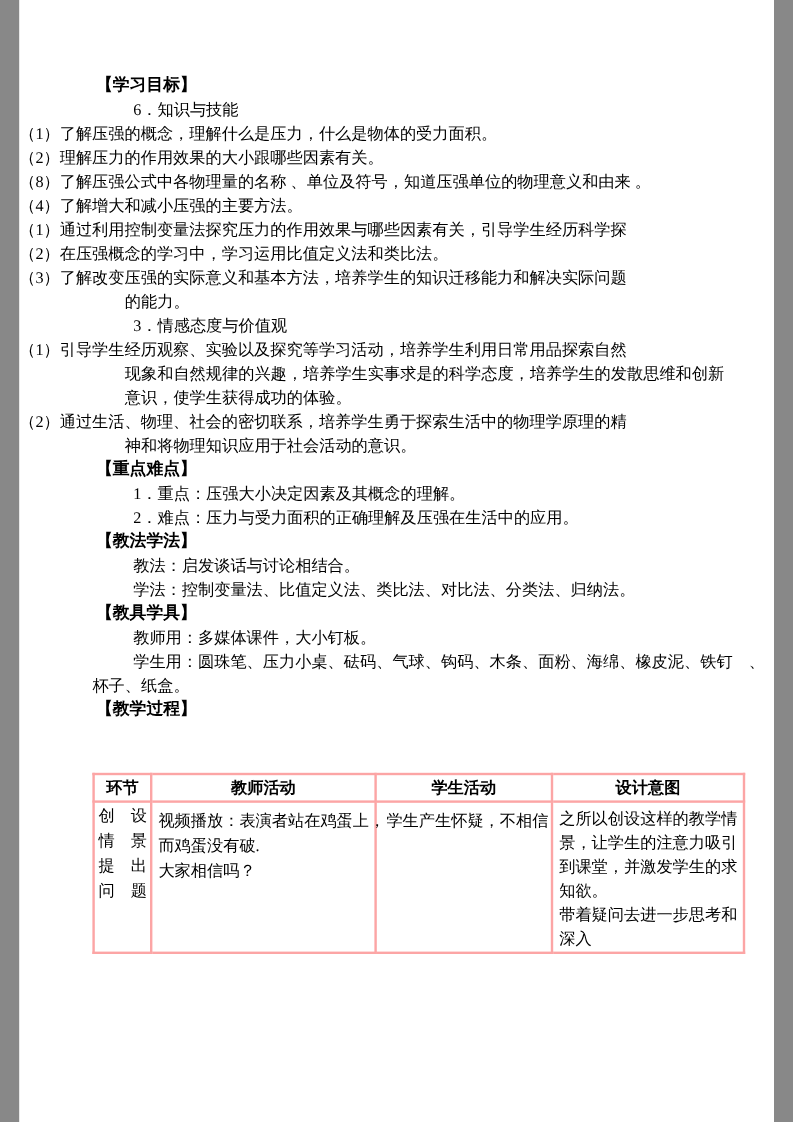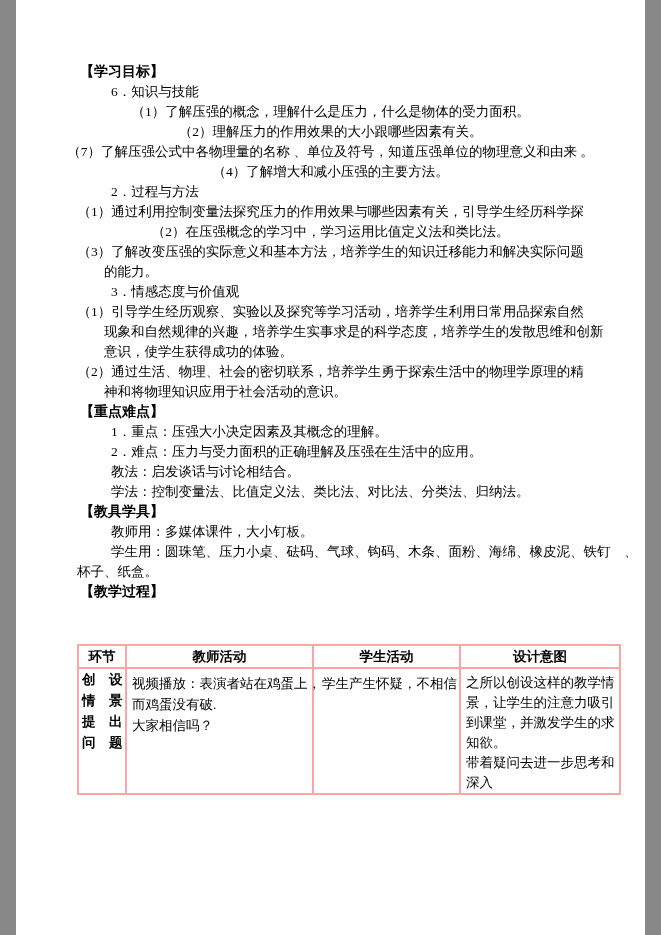--- a/index.html
+++ b/index.html
@@ -15,21 +15,21 @@
   }
   .doc{
     position:absolute;left:0;top:62px;right:0;
   }
   .doc .tline{
     line-height:20px;
     white-space:pre;
   }
   .ln-header{margin-left:64px;font-weight:bold;font-size:14px;}
   .ln-item{margin-left:95px;}
-  .ln-paren{text-align:center;}
+  .ln-paren{}
   .ln-cont{margin-left:88px;}
   .ln-cont0{margin-left:61px;}
 
   table.process{
     position:absolute;
     left:61px;top:644px;
     width:542px;
     border-collapse:collapse;
     table-layout:fixed;
     border:2px solid #000;
@@ -45,53 +45,52 @@
     font-weight:bold;
     text-align:center;
     vertical-align:middle;
     font-size:13.5px;
   }
   td.stage-cell{vertical-align:middle;}
   td.stage-cell .tline{
     line-height:21px;
     text-align:left;
     white-space:pre;
-    font-weight:bold;
   }
   td.body-cell{vertical-align:top;height:114px;}
   td.body-cell .cellpad{padding:4px 4px 0 5px;}
   td.body-cell .tline{line-height:21px;white-space:pre;}
   td.intent-cell .tline{line-height:20px;}
 </style>
 </head>
 <body>
 
 <div class="page">
 
   <div class="doc">
       <div class="tline ln-header">【学习目标】</div>
       <div class="tline ln-item">6．知识与技能</div>
       <div class="tline ln-paren">（1）了解压强的概念，理解什么是压力，什么是物体的受力面积。</div>
       <div class="tline ln-paren">（2）理解压力的作用效果的大小跟哪些因素有关。</div>
-      <div class="tline ln-paren">（7）了解压强公式中各物理量的名称 、单位及符号，知道压强单位的物理意义和由来 。</div>
+      <div class="tline ln-paren">（8）了解压强公式中各物理量的名称 、单位及符号，知道压强单位的物理意义和由来 。</div>
       <div class="tline ln-paren">（4）了解增大和减小压强的主要方法。</div>
-      <div class="tline ln-item">2．过程与方法</div>
       <div class="tline ln-paren">（1）通过利用控制变量法探究压力的作用效果与哪些因素有关，引导学生经历科学探</div>
       <div class="tline ln-paren">（2）在压强概念的学习中，学习运用比值定义法和类比法。</div>
       <div class="tline ln-paren">（3）了解改变压强的实际意义和基本方法，培养学生的知识迁移能力和解决实际问题</div>
       <div class="tline ln-cont">的能力。</div>
       <div class="tline ln-item">3．情感态度与价值观</div>
       <div class="tline ln-paren">（1）引导学生经历观察、实验以及探究等学习活动，培养学生利用日常用品探索自然</div>
       <div class="tline ln-cont">现象和自然规律的兴趣，培养学生实事求是的科学态度，培养学生的发散思维和创新</div>
       <div class="tline ln-cont">意识，使学生获得成功的体验。</div>
       <div class="tline ln-paren">（2）通过生活、物理、社会的密切联系，培养学生勇于探索生活中的物理学原理的精</div>
       <div class="tline ln-cont">神和将物理知识应用于社会活动的意识。</div>
       <div class="tline ln-header">【重点难点】</div>
       <div class="tline ln-item">1．重点：压强大小决定因素及其概念的理解。</div>
       <div class="tline ln-item">2．难点：压力与受力面积的正确理解及压强在生活中的应用。</div>
+      <div class="tline ln-header">【教法学法】</div>
       <div class="tline ln-item">教法：启发谈话与讨论相结合。</div>
       <div class="tline ln-item">学法：控制变量法、比值定义法、类比法、对比法、分类法、归纳法。</div>
       <div class="tline ln-header">【教具学具】</div>
       <div class="tline ln-item">教师用：多媒体课件，大小钉板。</div>
       <div class="tline ln-item">学生用：圆珠笔、压力小桌、砝码、气球、钩码、木条、面粉、海绵、橡皮泥、铁钉　、</div>
       <div class="tline ln-cont0">杯子、纸盒。</div>
       <div class="tline ln-header">【教学过程】</div>
     </div>
 
   <table class="process">

